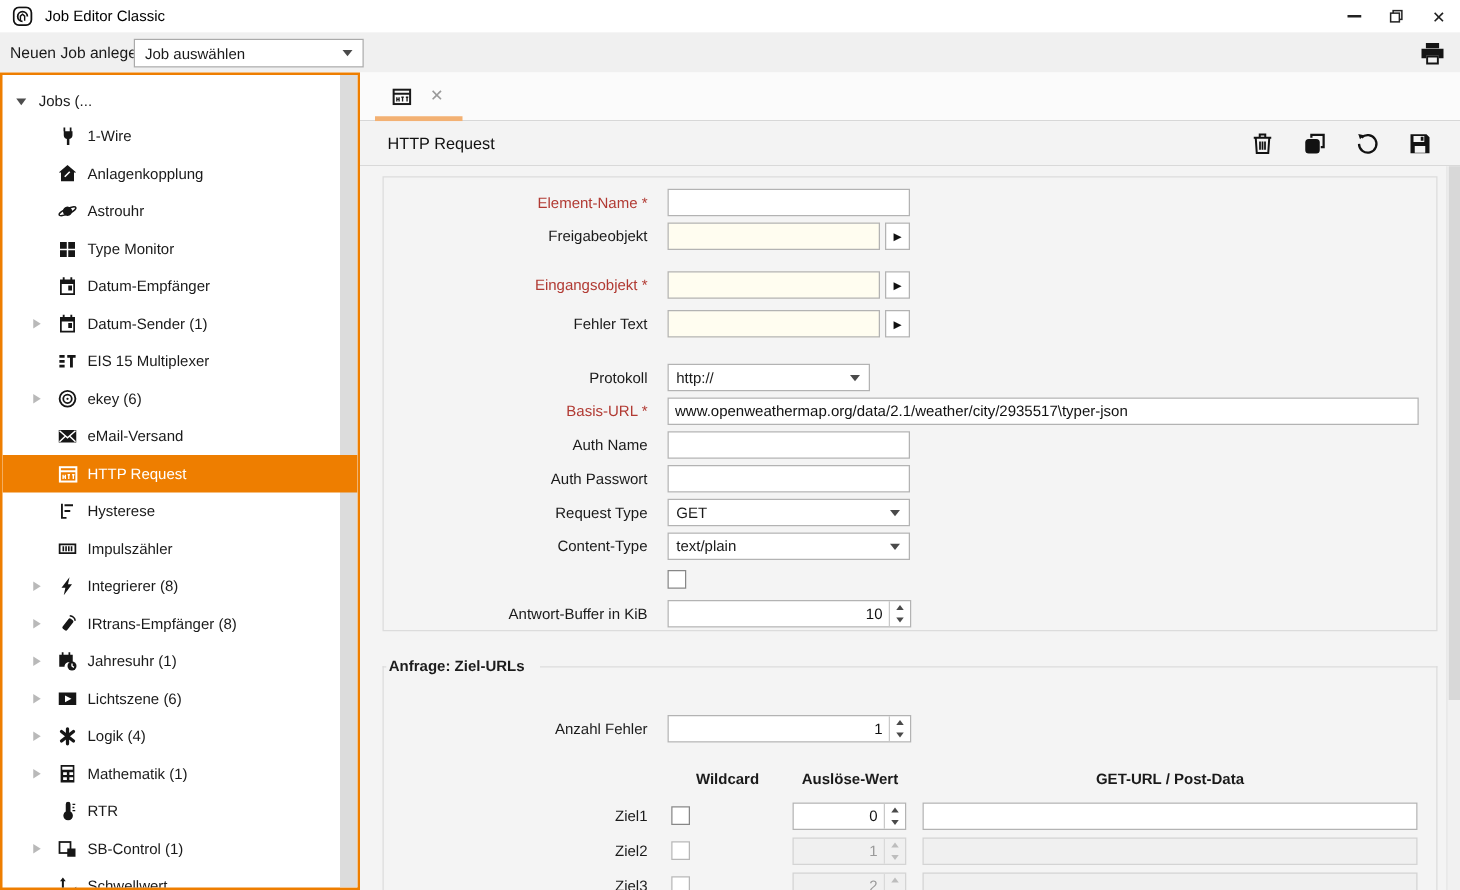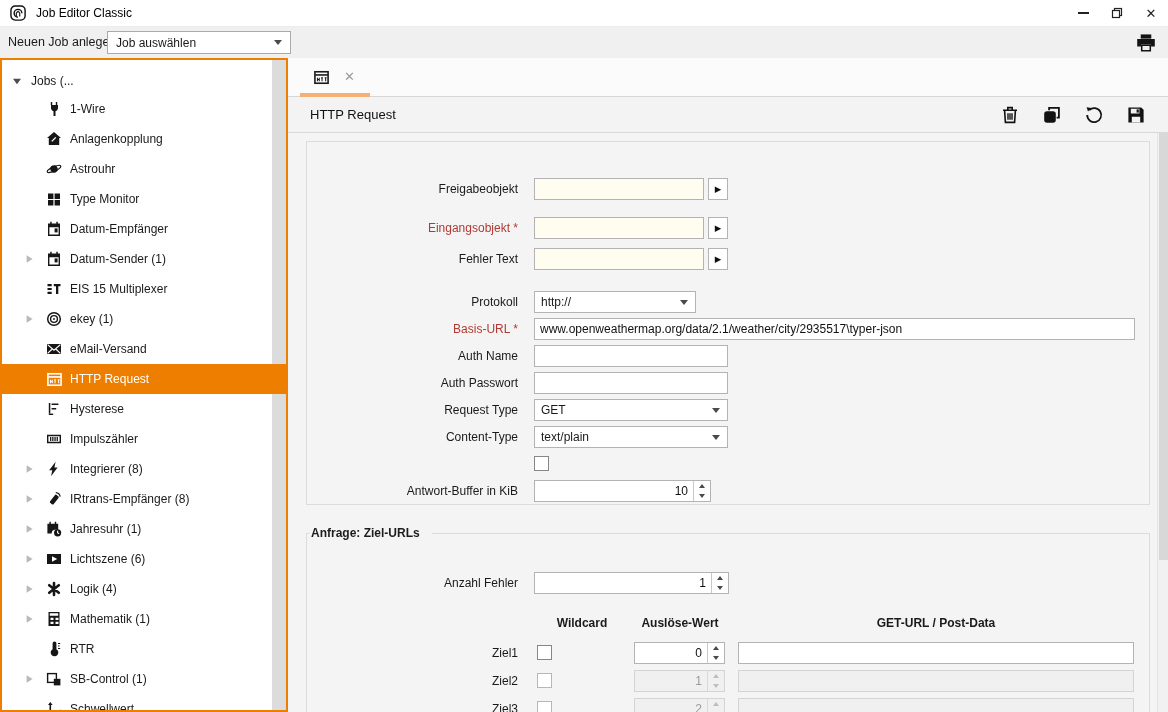--- a/index.html
+++ b/index.html
@@ -227,21 +227,21 @@
                 <path d="M2.6 1.2l6 3.8-6 3.8z"></path>
               </svg>
             </span>
             <span class="ticon">
               <svg width="16" height="16" viewBox="0 0 16 16" fill="none" stroke="currentColor">
                 <circle cx="8" cy="8" r="6.3" stroke-width="1.5"></circle>
                 <circle cx="8" cy="8" r="3.4" stroke-width="1.4"></circle>
                 <circle cx="8" cy="8" r="0.9" fill="currentColor" stroke="none"></circle>
               </svg>
             </span>
-            <span class="tlabel2">ekey (1)</span>
+            <span class="tlabel2">ekey (6)</span>
           </div>
           <div class="tree-item">
             <span class="expander"></span>
             <span class="ticon">
               <svg width="16" height="16" viewBox="0 0 16 16" fill="currentColor">
                 <path d="M1 3h14v10H1z"></path>
                 <path d="M1.6 3.6L8 9.2l6.4-5.6M1.6 12.4L6.2 8m3.6 0l4.6 4.4" fill="none" stroke="#fff" stroke-width="1.2"></path>
               </svg>
             </span>
             <span class="tlabel2">eMail-Versand</span>
@@ -459,20 +459,24 @@
               </svg>
             </span>
           </button>
         </span>
     </div>
 
     <div class="content">
 
       <div class="frame">
 
+        <div class="frow" style="top:9px">
+          <span class="lbl req">Element-Name *</span>
+          <input class="inp" style="left: 227px; width: 194px;" value="">
+        </div>
 
         <div class="frow" style="top:36px">
           <span class="lbl">Freigabeobjekt</span>
           <input class="inp cream" style="left: 227px; width: 170px;" value="">
           <button class="objbtn" style="left:401px">▶</button>
         </div>
 
         <div class="frow" style="top:75px">
           <span class="lbl req">Eingangsobjekt *</span>
           <input class="inp cream" style="left: 227px; width: 170px;" value="">
@@ -523,21 +527,21 @@
             <span class="caret"></span>
           </div>
         </div>
 
         <div class="frow" style="top:311px">
           <span class="chkbox" style="left:227px"></span>
         </div>
 
         <div class="frow" style="top:338px">
           <span class="lbl">Antwort-Buffer in KiB</span>
-          <div class="spin" style="left:227px;width:177px">
+          <div class="spin" style="left:227px;width:195px">
             <input value="10" style="">
             <span class="spinbtns">
                 <span class="sbtn up"></span>
                 <span class="sbtn dn"></span>
               </span>
           </div>
         </div>
       </div>
 
       <div class="groupbox">

